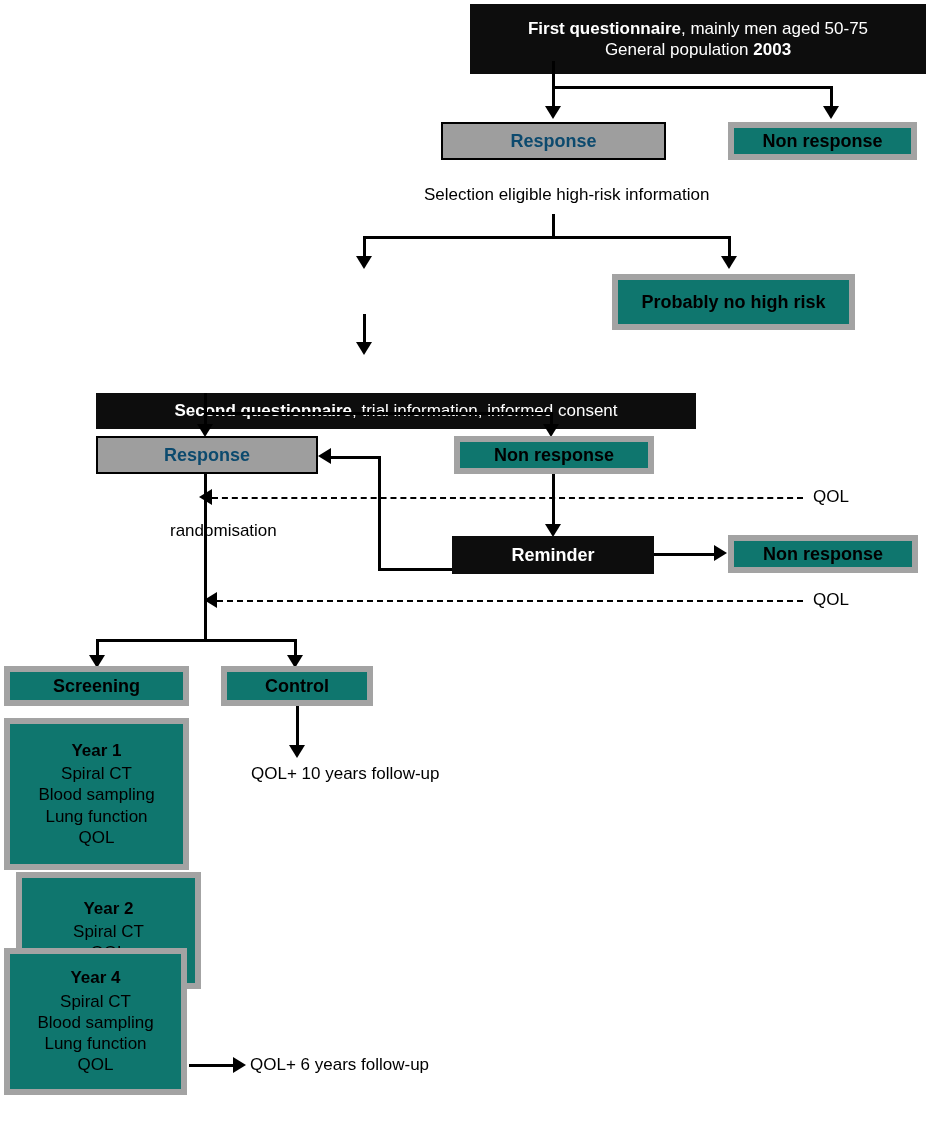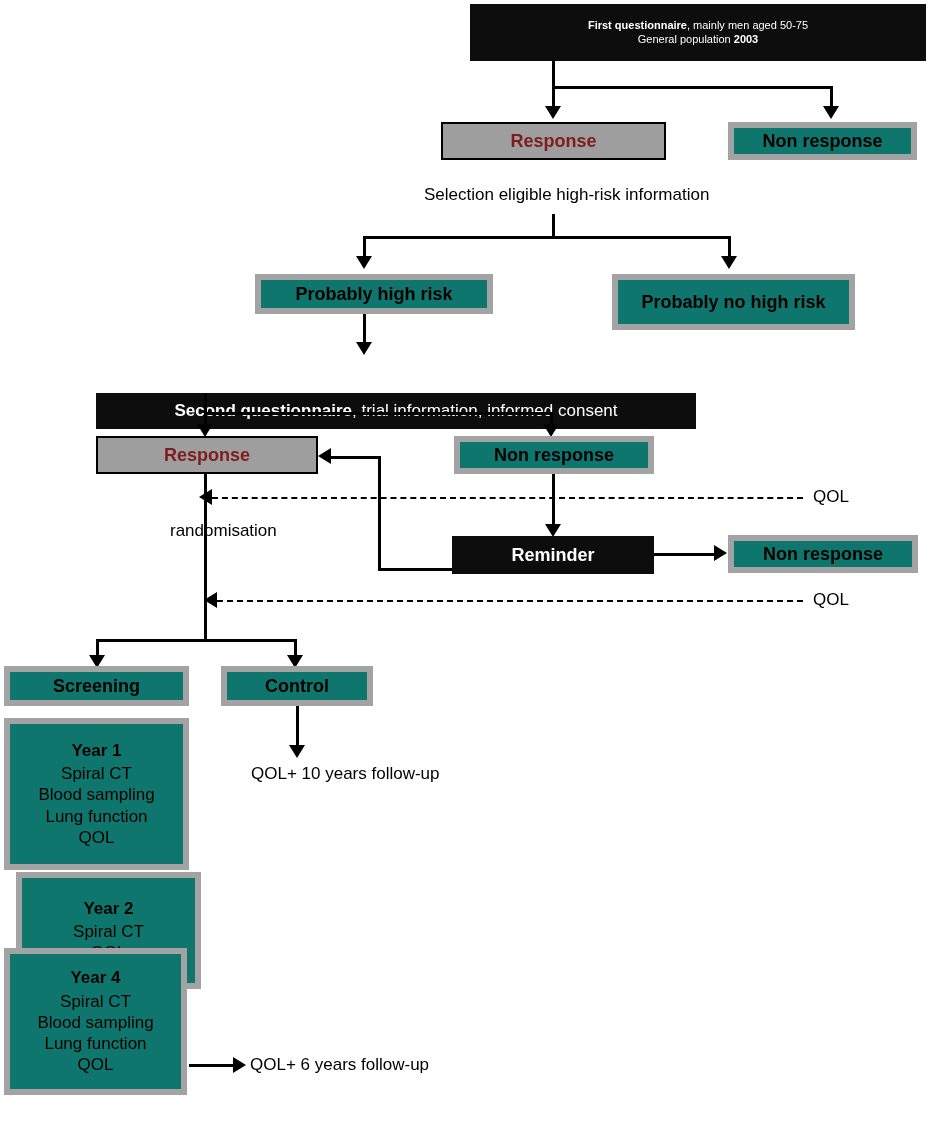--- a/index.html
+++ b/index.html
@@ -33,21 +33,21 @@
     color: #ffffff;
     border: 1px solid #0d0d0d;
   }
   .box-white {
     background: #0f766e;
     color: #000000;
     border: 6px solid #a3a3a3;
   }
   .box-gray {
     background: #9e9e9e;
-    color: #7f1d1d;
+    color: #0c4a6e;
     border: 2px solid #000000;
   }
   .bold { font-weight: bold; }
   .lbl {
     position: absolute;
     white-space: nowrap;
     line-height: 1.25;
   }
   .line {
     position: absolute;
@@ -82,21 +82,21 @@
     border-left: 13px solid #000000;
   }
   .yr-title { font-weight: bold; margin-bottom: 2px; }
   .yr-line { font-weight: normal; }
 </style>
 </head>
 <body>
 
 <div id="canvas">
 
-  <div class="box box-black" style="left:470px; top:4px; width:456px; height:57px; font-size:11px;">
+  <div class="box box-black" style="left:470px; top:4px; width:456px; height:70px; font-size:17px;">
     <div>
       <span class="bold">First questionnaire</span><span>, mainly men aged 50-75</span>
     </div>
     <div>
       <span>General population </span><span class="bold">2003</span>
     </div>
   </div>
 
   <div class="line vline" style="left:552px; top:61px; height:28px;"></div>
   <div class="line hline" style="left:552px; top:86px; width:281px;"></div>
@@ -117,23 +117,20 @@
     <span>Selection eligible high-risk information</span>
   </div>
 
   <div class="line vline" style="left:552px; top:214px; height:24px;"></div>
   <div class="line hline" style="left:363px; top:236px; width:368px;"></div>
   <div class="line vline" style="left:363px; top:236px; height:22px;"></div>
   <div class="line vline" style="left:728px; top:236px; height:22px;"></div>
   <div class="arrow-down" style="left:356px; top:256px;"></div>
   <div class="arrow-down" style="left:721px; top:256px;"></div>
 
-  <div class="box box-white bold" style="left:255px; top:274px; width:238px; height:40px; font-size:18px;">
-    <span>Probably high risk</span>
-  </div>
 
   <div class="box box-white bold" style="left:612px; top:274px; width:243px; height:56px; font-size:18px;">
     <span>Probably no high risk</span>
   </div>
 
   <div class="line vline" style="left:363px; top:314px; height:30px;"></div>
   <div class="arrow-down" style="left:356px; top:342px;"></div>
 
   <div class="box box-black" style="left:96px; top:357px; width:600px; height:36px; font-size:17px;margin-top:36px;">
     <div>

